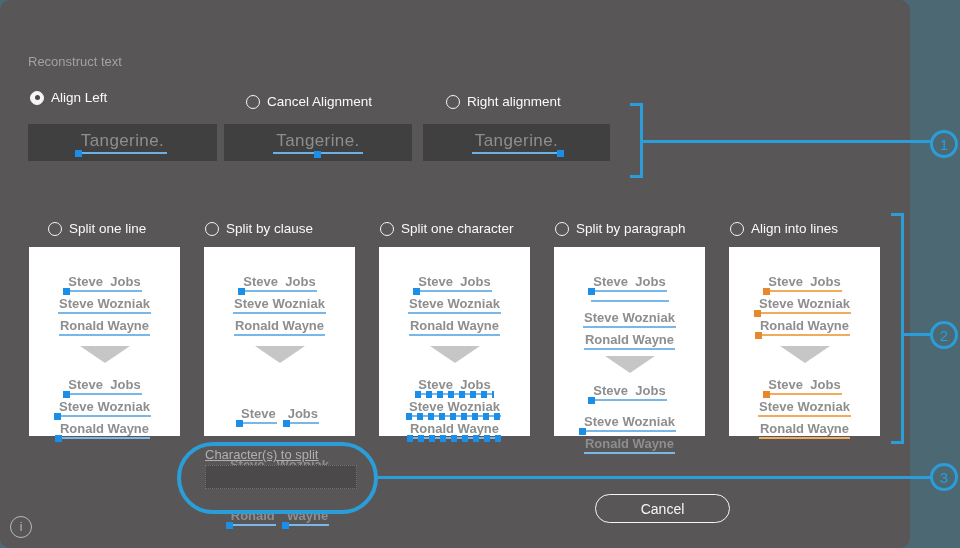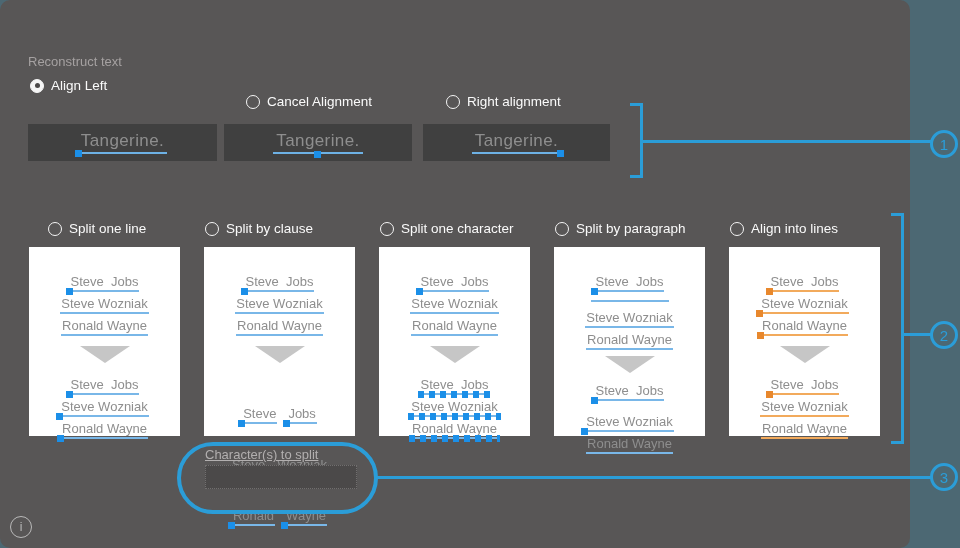--- a/index.html
+++ b/index.html
@@ -26,21 +26,21 @@
   .section-label { position:absolute; left:28px; top:54px; font-size:13px; color:#a5a1a1; }
 
   .radio-item { position:absolute; display:flex; align-items:center; cursor:default; }
   .radio { width:14px; height:14px; border:1.5px solid #f5f5f5; border-radius:50%;
            display:inline-block; position:relative; flex:0 0 auto; }
   .radio.selected { background:#f5f5f5; }
   .radio.selected::after { content:''; position:absolute; left:3.5px; top:3.5px;
            width:5px; height:5px; border-radius:50%; background:#4a4848; }
   .radio-item .rlabel { margin-left:7px; font-size:13.5px; color:#fafafa; white-space:nowrap; }
 
-  .r1a { left:30px;  top:78px;text-align:center; }
+  .r1a { left:30px;  top:90px;text-align:center; }
   .r1b { left:246px; top:94px; }
   .r1c { left:446px; top:94px; }
   .r2a { left:48px;  top:221px; }
   .r2b { left:205px; top:221px; }
   .r2c { left:380px; top:221px; }
   .r2d { left:555px; top:221px; }
   .r2e { left:730px; top:221px; }
 
   
   .tbox { position:absolute; top:124px; height:37px; background:#404040;
@@ -49,21 +49,21 @@
   .tb2 { left:224px; width:188px; }
   .tb3 { left:423px; width:187px; }
   .tg  { position:relative; font-size:17px; color:#8e8e8e; letter-spacing:0.4px;
          border-bottom:2px solid #6db1e4; padding:0 3px 1px; }
   .mk  { position:absolute; width:7px; height:7px; background:#1b8fe8; }
   .mk.pos-l { left:-3px;  bottom:-5px; }
   .mk.pos-c { left:50%; margin-left:-4px; bottom:-6px; }
   .mk.pos-r { right:-3px; bottom:-5px; }
 
   
-  .card { position:absolute; top:247px; width:151px; height:189px; background:#ffffff; }
+  .card { position:absolute; top:247px; width:151px; height:189px; background:#ffffff;font-weight:bold; }
   .c1 { left:29px; } .c2 { left:204px; } .c3 { left:379px; } .c4 { left:554px; } .c5 { left:729px; }
   .card .inner { padding-top:25px; }
   .ln  { position:relative; width:max-content; margin:0 auto 2px; line-height:17px; }
   .t   { font-size:13px; color:#8e8e8e; white-space:pre; display:inline-block;
          border-bottom:2px solid #79b7e8; padding:0 1px; }
   .ln .mk.s { left:-4px; bottom:-3px; }
   .wd  { position:relative; display:inline-block;margin-top:29px; }
   .wd + .wd { margin-left:10px; }
   .wd .mk { left:-4px; bottom:-3px; }
   .chars::after { content:''; position:absolute; left:-2px; right:-2px; bottom:-3px; height:7px;
@@ -229,20 +229,21 @@
         <div class="arrow"></div>
         <div class="ln"><span class="mk s"></span><span class="t">Steve  Jobs</span></div>
         <div class="ln"><span class="t">Steve Wozniak</span></div>
         <div class="ln"><span class="t">Ronald Wayne</span></div>
       </div>
     </div>
 
     <div class="char-label">Character(s) to split</div>
     <input class="char-input" type="text" value="" style="">
 
+    <button class="btn btn-cancel">Cancel</button>
 
     <div class="info">i</div>
   </div>
 
   <div class="bracket bk1"></div>
   <div class="ann-line al1"></div>
   <div class="ann-circle ac1">1</div>
 
   <div class="bracket bk2"></div>
   <div class="ann-line al2"></div>

